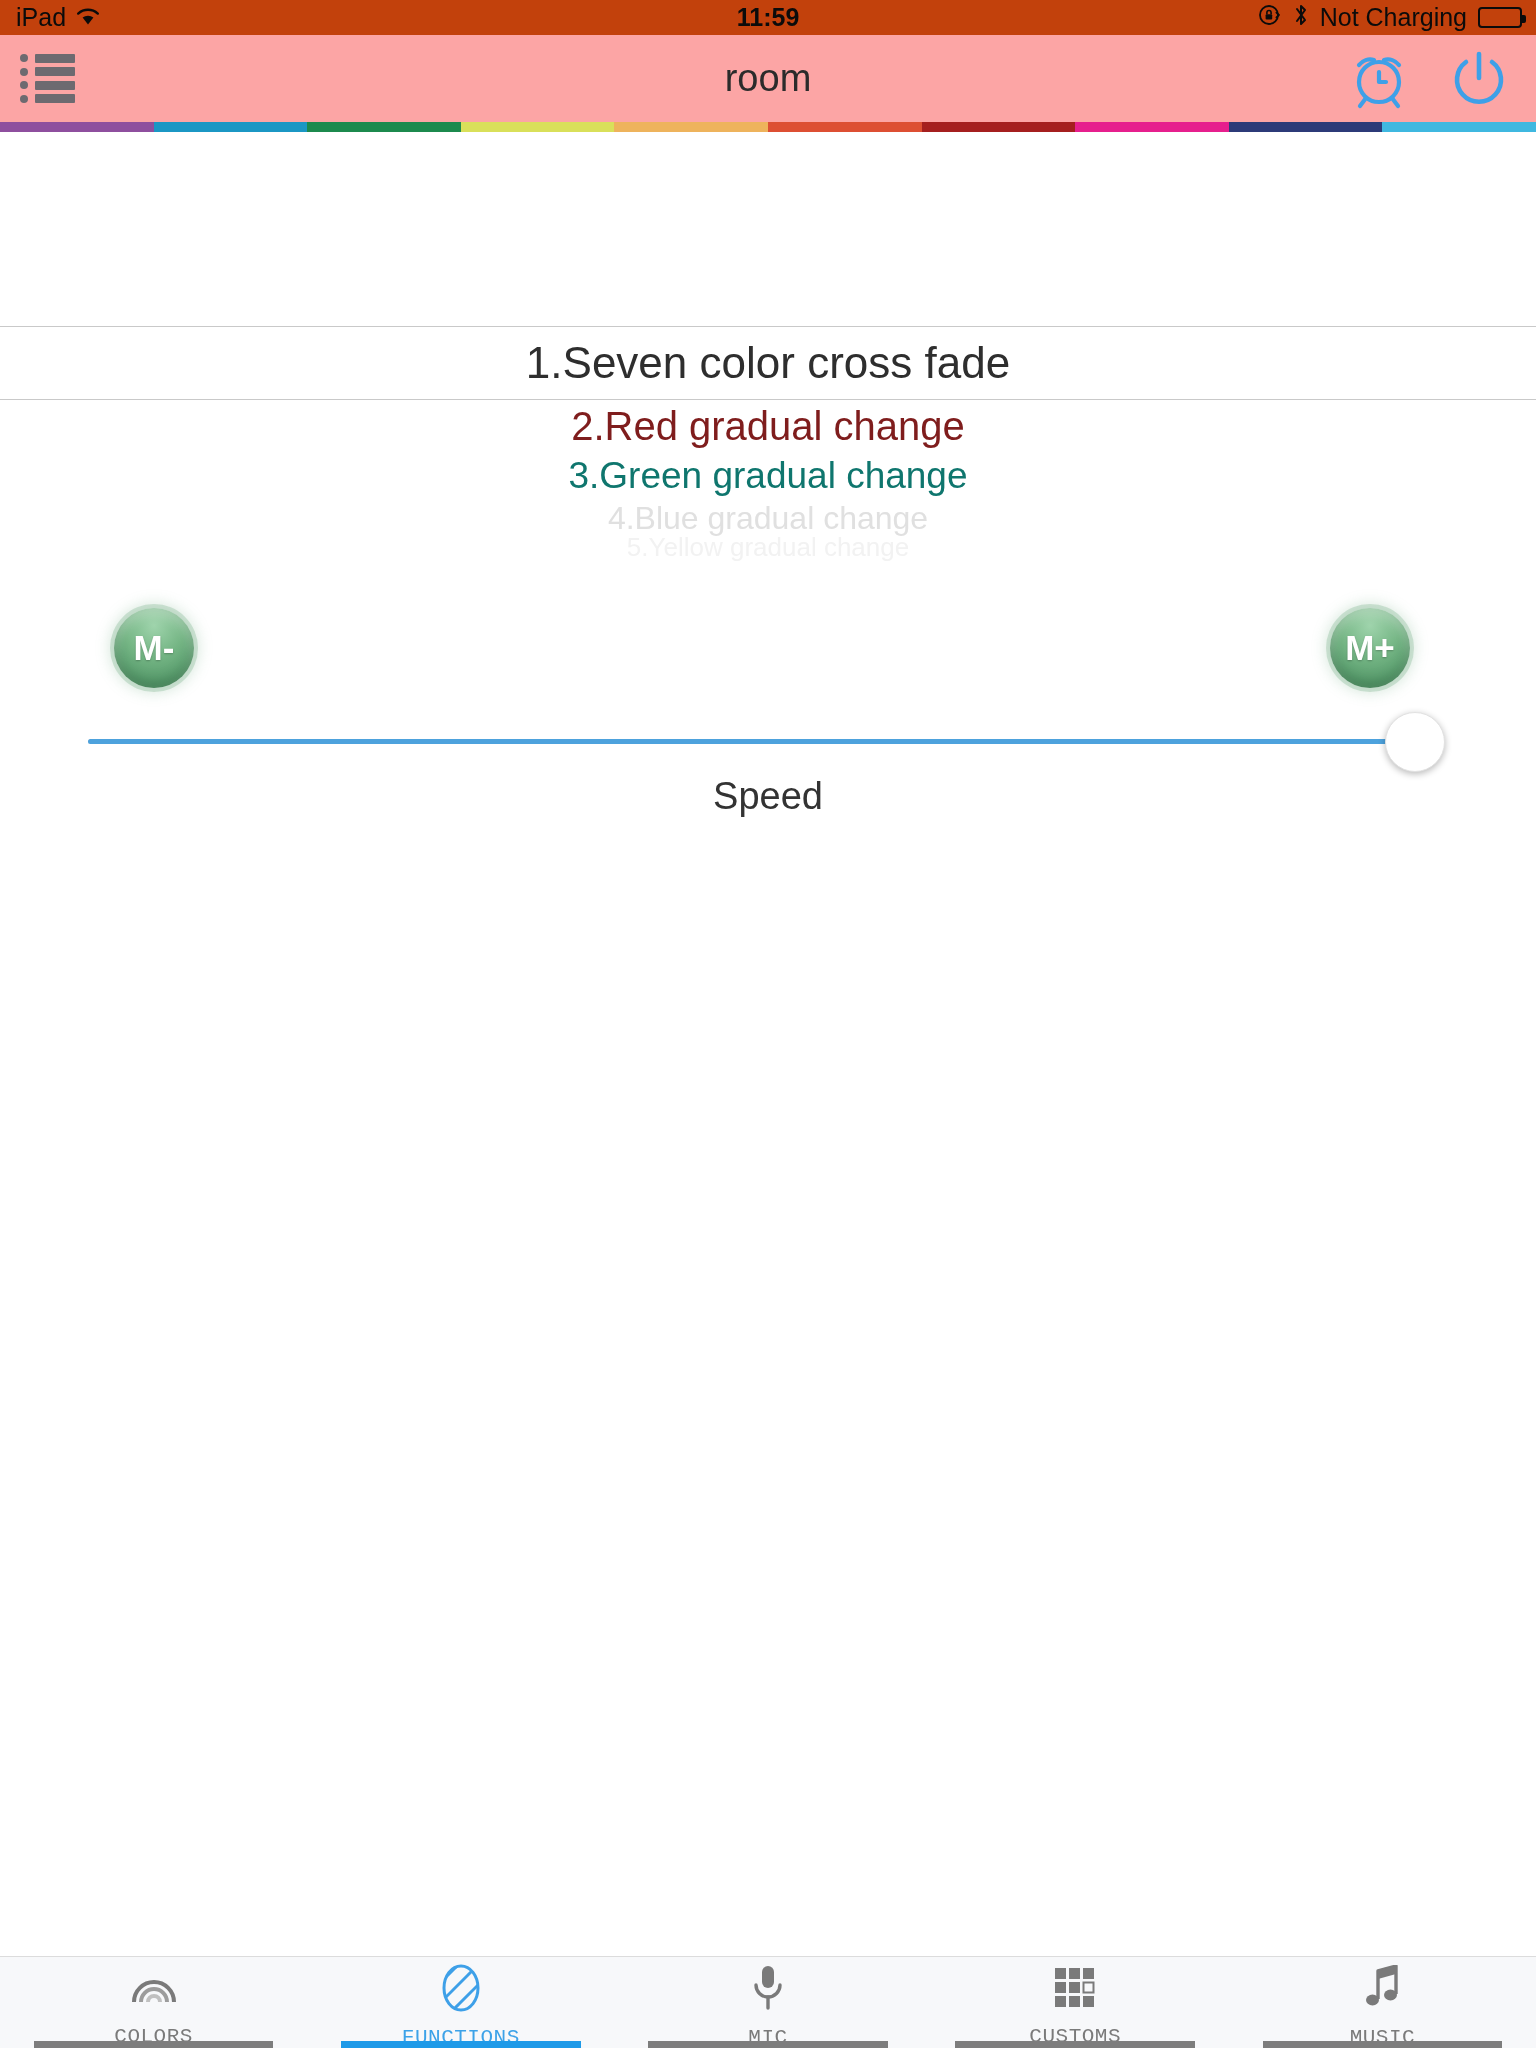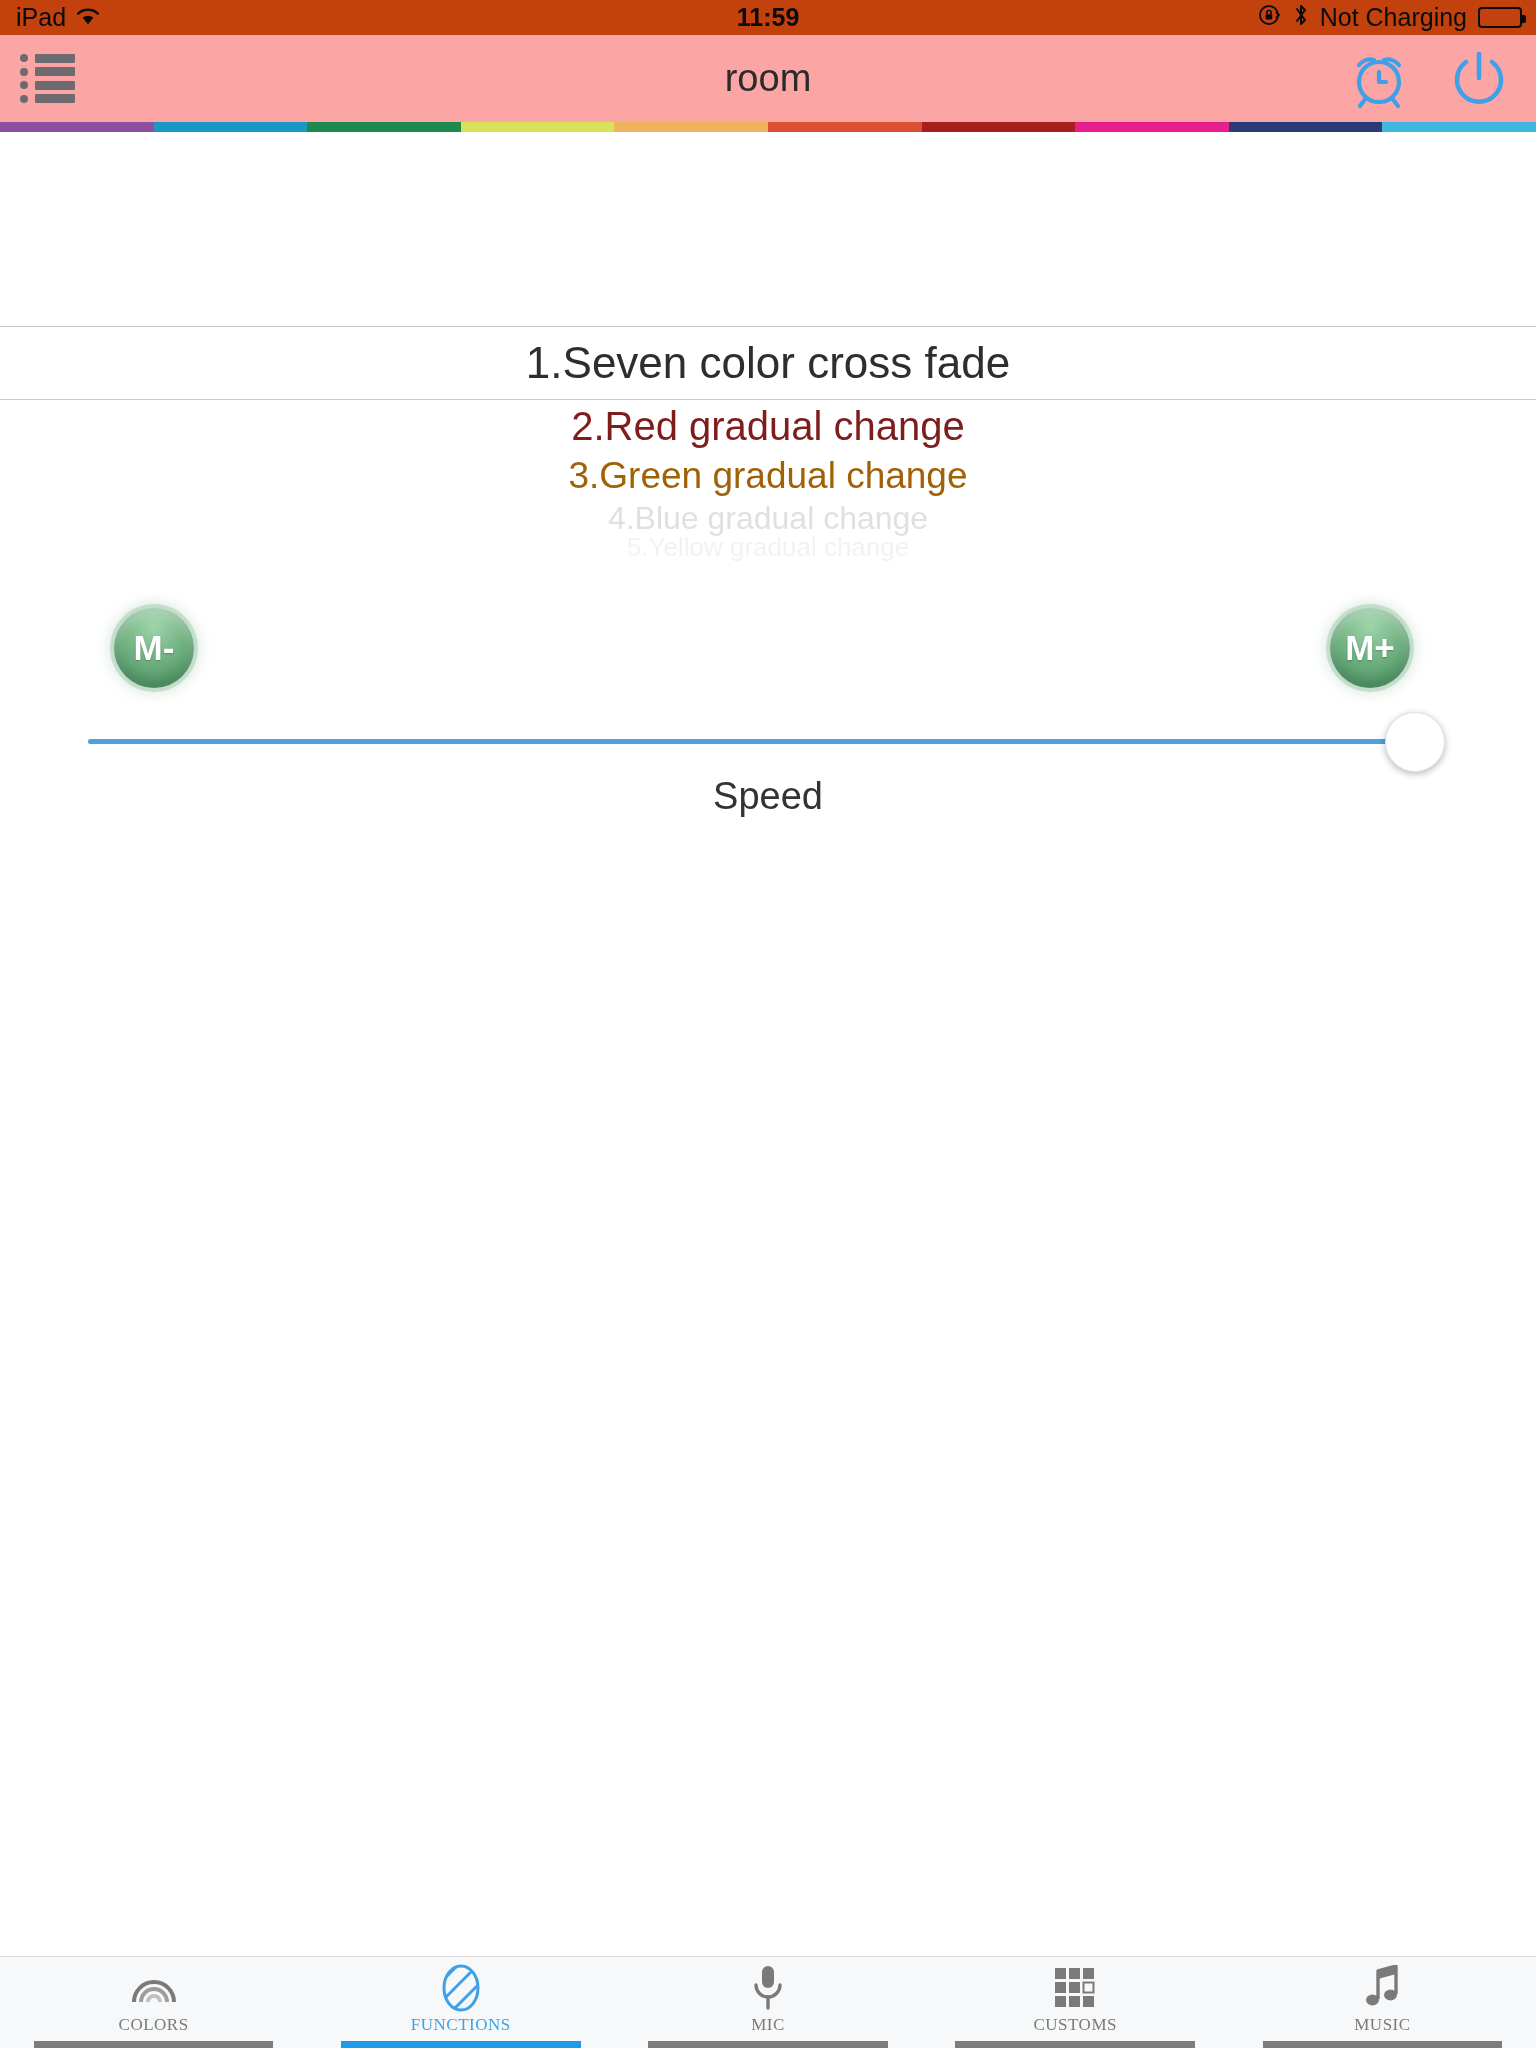--- a/index.html
+++ b/index.html
@@ -187,21 +187,21 @@
     line-height: 53px;
     font-size: 40px;
     color: #7f1d1d;
   }
   .picker-item.r2 {
     position: absolute;
     top: 320px;
     height: 48px;
     line-height: 48px;
     font-size: 37px;
-    color: #a16207;
+    color: #0f766e;
   }
   .picker-item.r3 {
     position: absolute;
     top: 366px;
     height: 40px;
     line-height: 40px;
     font-size: 32px;
     color: #e0e0e0;
   }
   .picker-item.r4 {
@@ -301,25 +301,25 @@
     cursor: pointer;
   }
   .tab-icon {
     height: 46px;
     display: flex;
     align-items: center;
     justify-content: center;
     line-height: 0;
   }
   .tab-label {
-    margin-top: 4px;
-    font-size: 17px;
+    margin-top: 15px;
+    font-size: 21px;
     color: #7a7a7a;
     letter-spacing: 0.5px;
-    font-family: Liberation Serif, serif;
+    font-family: Liberation Mono, monospace;
   }
   .tab.active .tab-label { color: #3ca2e8; }
   .tab-underline {
     position: absolute;
     bottom: 0;
     left: 11%;
     width: 78%;
     height: 7px;
     background: #7d7d7d;
   }

